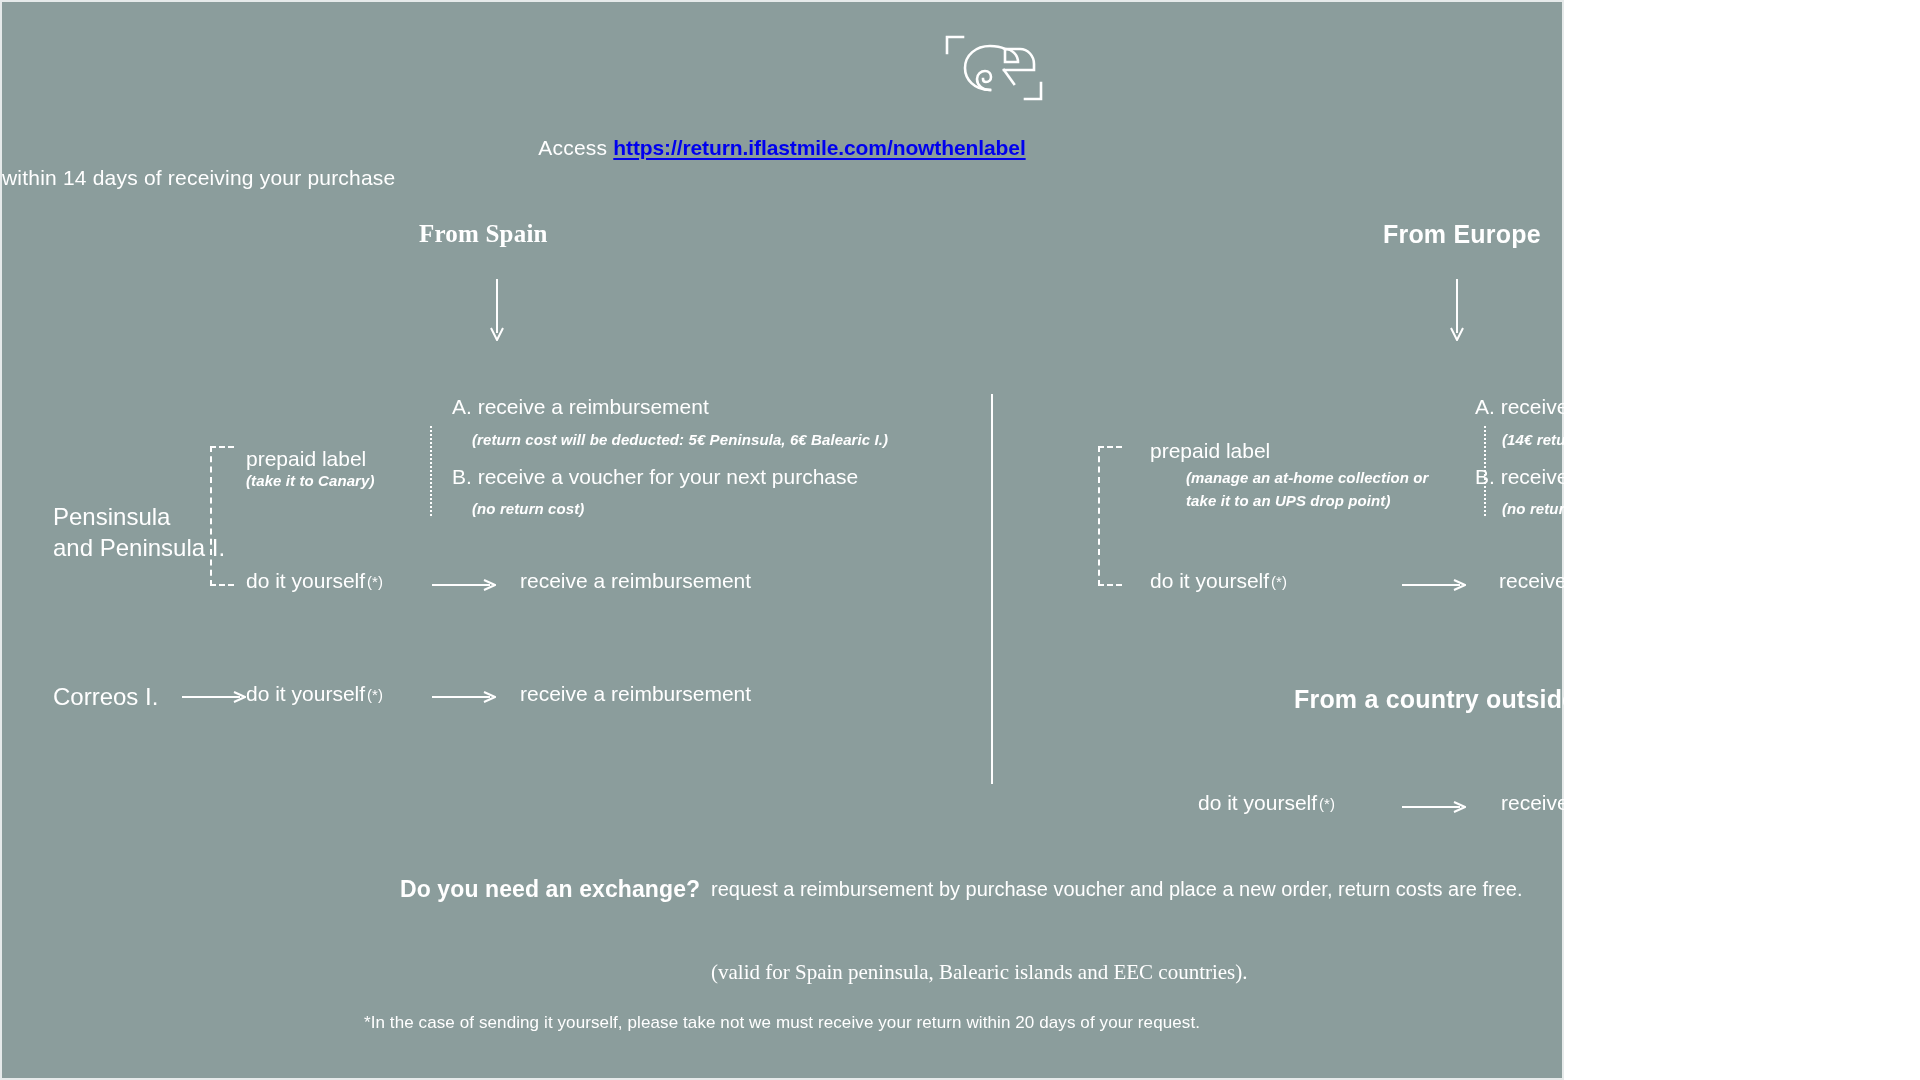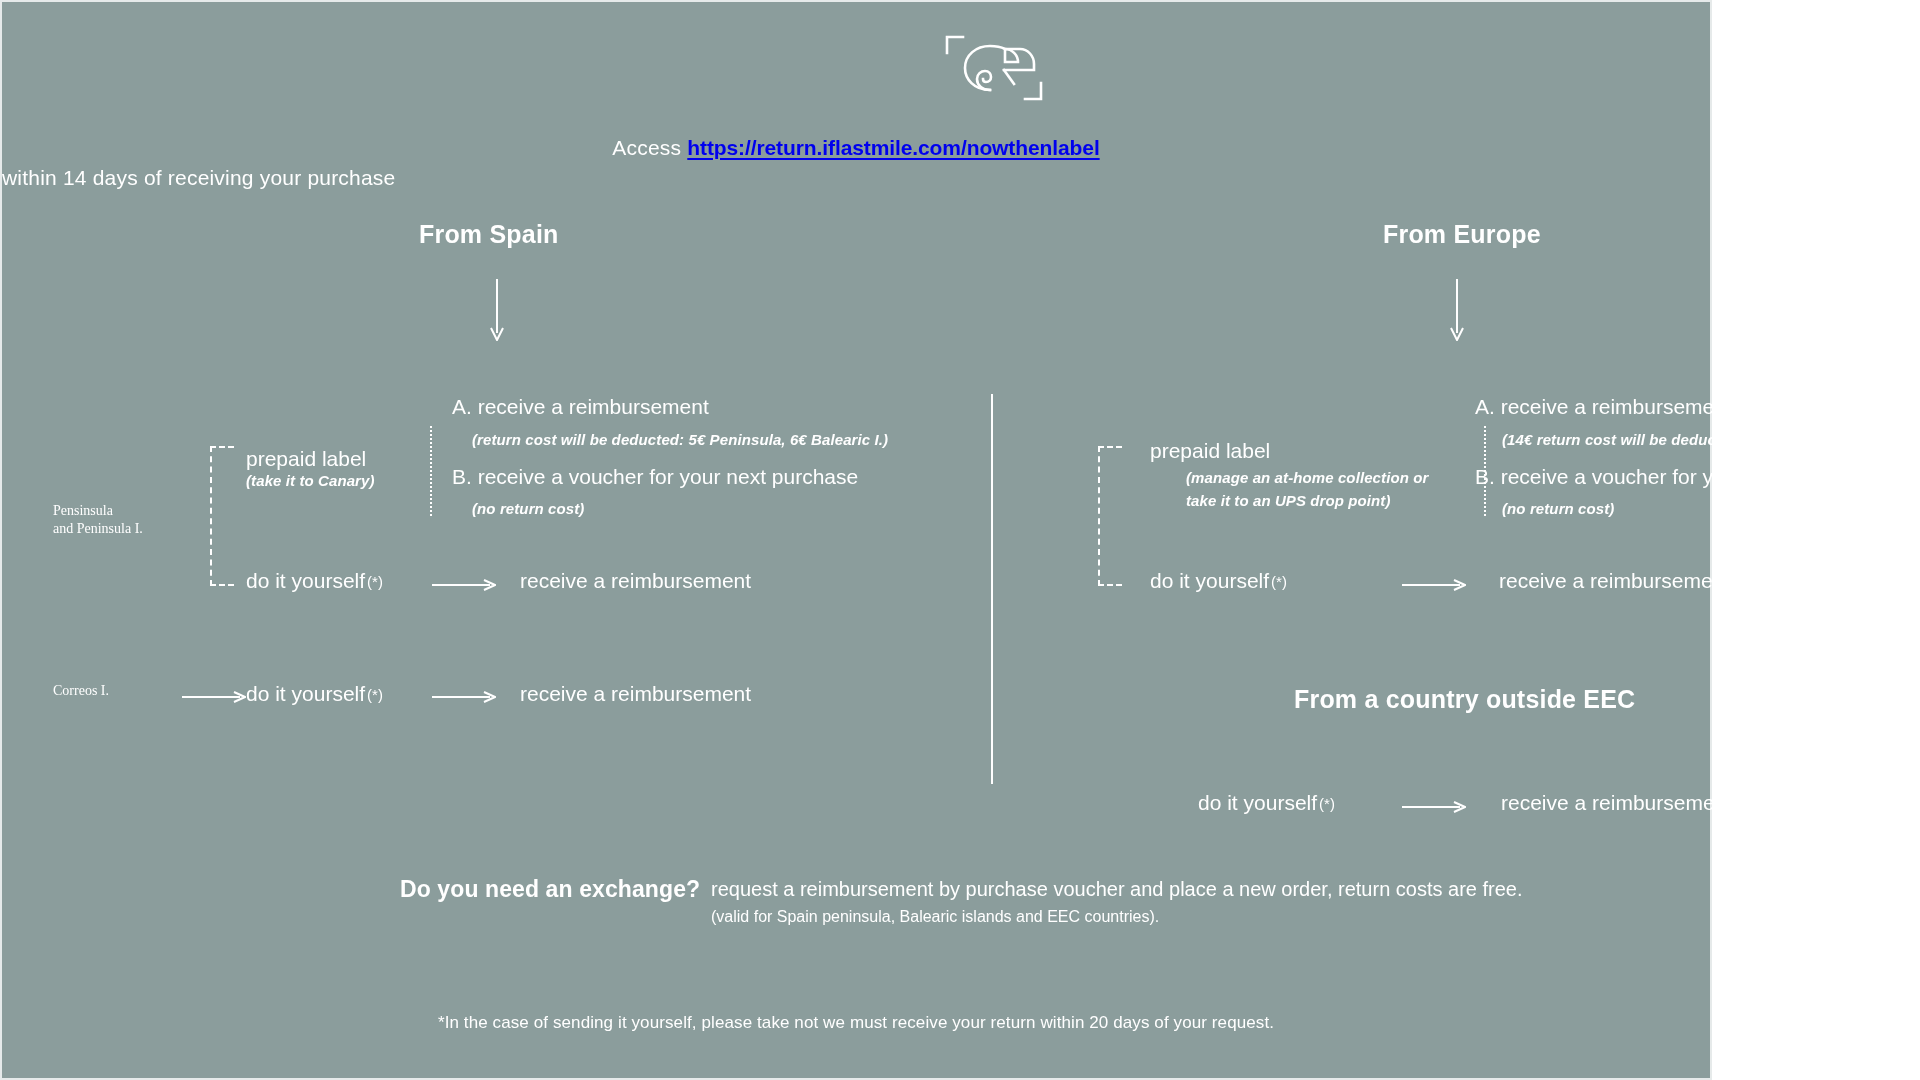--- a/index.html
+++ b/index.html
@@ -10,21 +10,21 @@
     overflow: hidden;
   }
 
   body {
     background: #ffffff;
     font-family: "Liberation Sans", sans-serif;
   }
 
   #canvas {
     position: relative;
-    width: 1712px;
+    width: 1564px;
     height: 1080px;
     background: #8b9d9c;
     border: 2px solid #e6eaea;
     color: #ffffff;
     -webkit-font-smoothing: antialiased;
   }
 
   
   #logo {
     position: absolute;
@@ -61,21 +61,21 @@
   }
 
   
   .col-heading {
     position: absolute;
     font-size: 25px;
     font-weight: 700;
     letter-spacing: .2px;
     white-space: nowrap;
   }
-  #heading-spain  { left: 417px;  top: 218px; }
+  #heading-spain  { left: 417px;  top: 218px; font-family: Liberation Serif, serif; }
   #heading-europe { left: 1381px; top: 218px; }
   #heading-outside-eec {
     position: absolute;
     left: 1292px;
     top: 683px;
     font-size: 25px;
     font-weight: 700;
     letter-spacing: .2px;
     white-space: nowrap;
   }
@@ -116,25 +116,24 @@
     position: absolute;
     width: 2px;
     border-left: 2px dotted #ffffff;
   }
   #dotbracket-spain  { left: 428px;  top: 424px; height: 90px; }
   #dotbracket-europe { left: 1482px; top: 424px; height: 90px; }
 
   
   .origin-label {
     position: absolute;
-    font-size: 14px;
+    font-size: 24px;
     font-weight: 300;
     line-height: 1.28;
     white-space: nowrap;
-    font-family: Liberation Serif, serif;
   }
   #origin-peninsula { left: 51px; top: 500px; }
   #origin-canary    { left: 51px; top: 680px; }
 
   .node-label {
     position: absolute;
     font-size: 21px;
     font-weight: 300;
     white-space: nowrap;
   }
@@ -217,24 +216,25 @@
     position: absolute;
     left: 709px;
     top: 876px;
     font-size: 20px;
     font-weight: 300;
     white-space: nowrap;
   }
   #exchange-line2 {
     position: absolute;
     left: 709px;
-    top: 906px;
-    font-size: 16px;
-    font-weight: 300;
-    white-space: nowrap;
+    top: 958px;
+    font-size: 21px;
+    font-weight: 300;
+    white-space: nowrap;
+    font-family: Liberation Serif, serif;
   }
 
   
   #footnote {
     position: absolute;
     left: 0;
     right: 0;
     top: 1011px;
     text-align: center;
     font-size: 17px;

